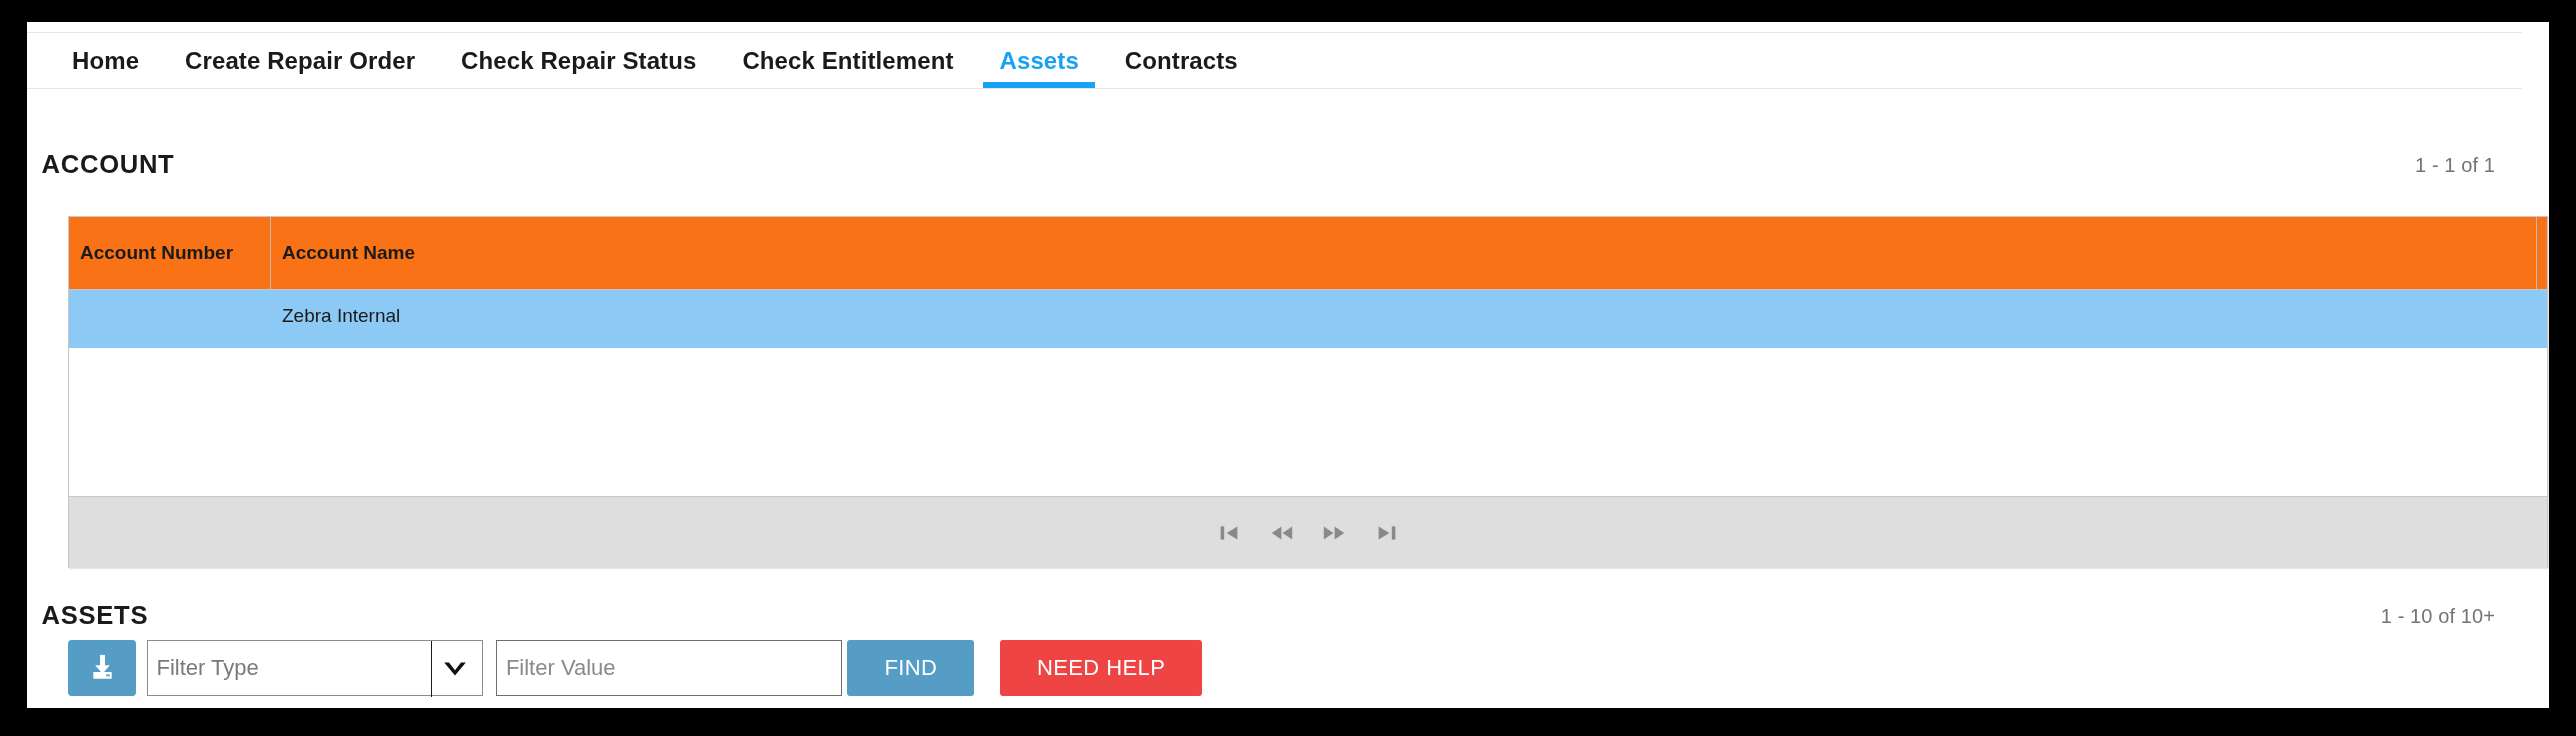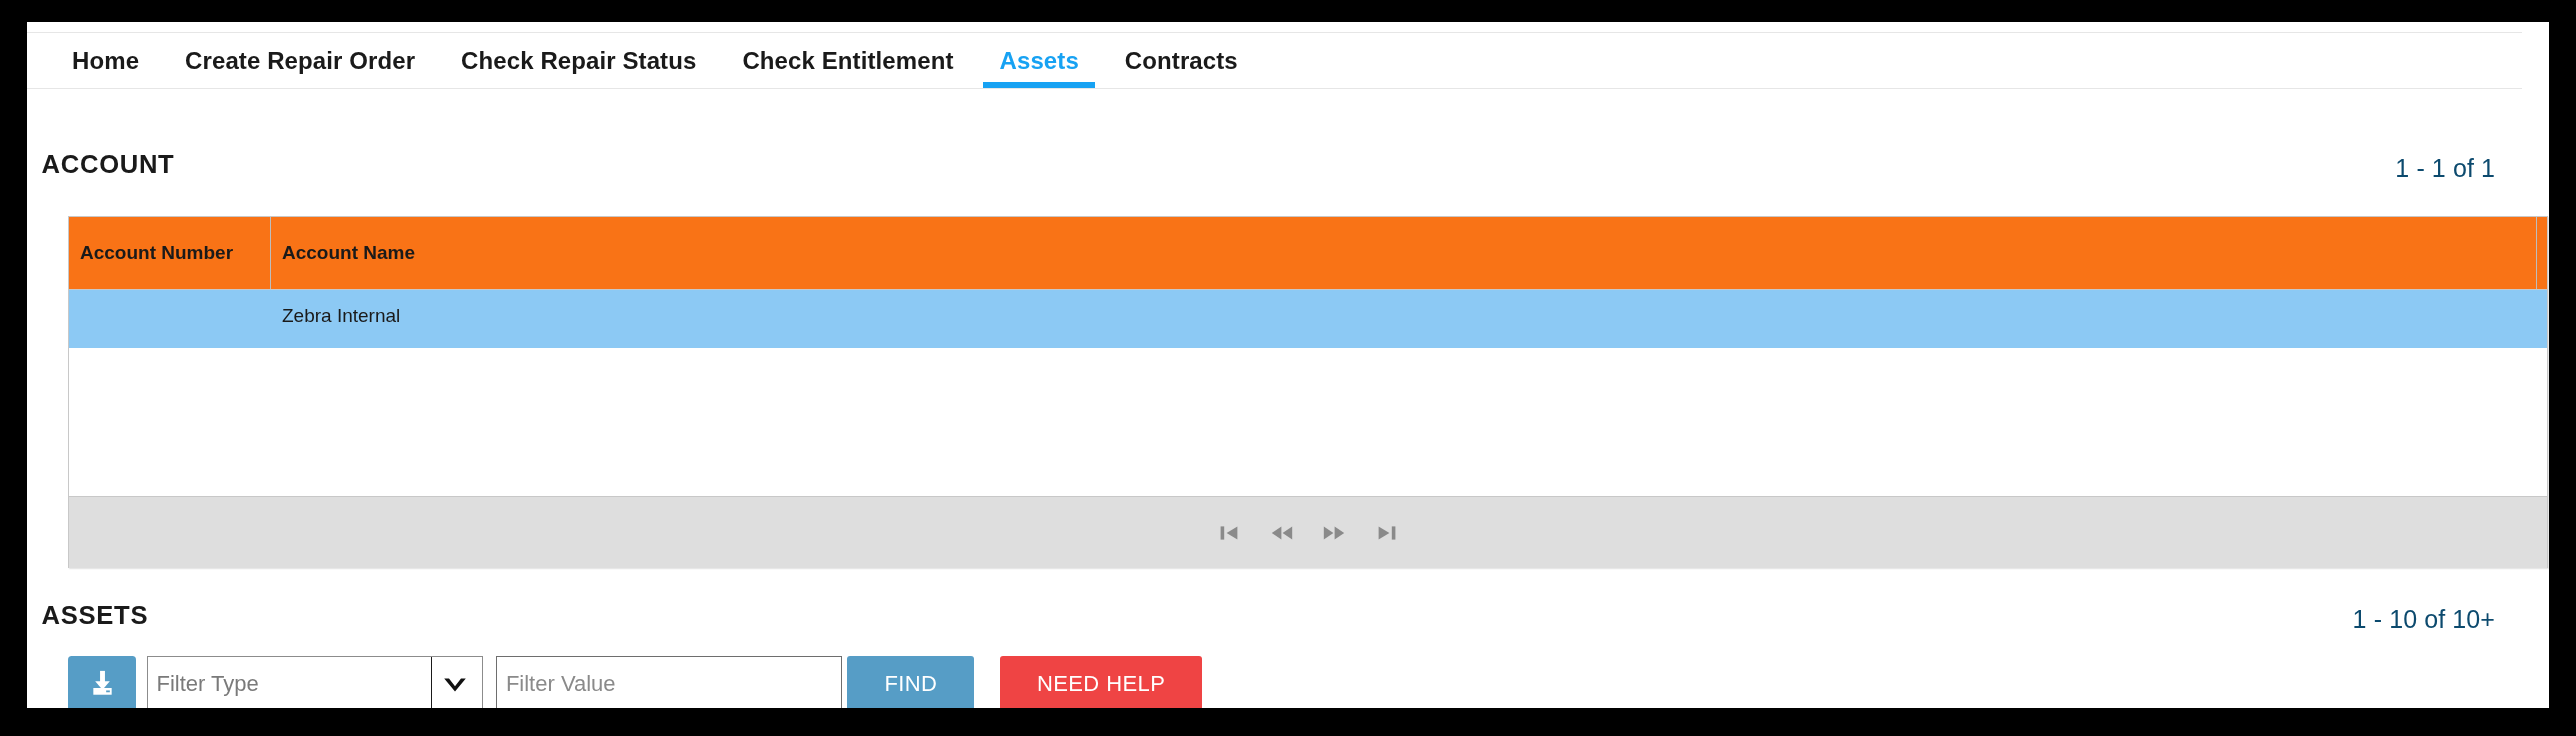--- a/index.html
+++ b/index.html
@@ -94,22 +94,22 @@
     top: 0;
     font-size: 25.6px;
     font-weight: bold;
     color: #1a1a1a;
     letter-spacing: 0.7px;
   }
   .section-count {
     position: absolute;
     right: 27px;
     top: 3.7px;
-    font-size: 25px;
-    color: #0c4a6e;
+    font-size: 20px;
+    color: #737373;
     letter-spacing: 0.1px;
   }
 
   
   .grid {
     position: absolute;
     left: 41px;
     top: 194px;
     width: 2480px;
     height: 352px;
@@ -190,21 +190,21 @@
     align-items: center;
     justify-content: center;
     cursor: pointer;
   }
   .pager-btn svg { display: block; }
 
   
   .toolbar {
     position: absolute;
     left: 41px;
-    top: 634px;
+    top: 618px;
     height: 56px;
     display: flex;
     align-items: flex-start;
     gap: 0;
   }
   .icon-btn {
     width: 68px;
     height: 56px;
     background: #569dc6;
     border: none;

